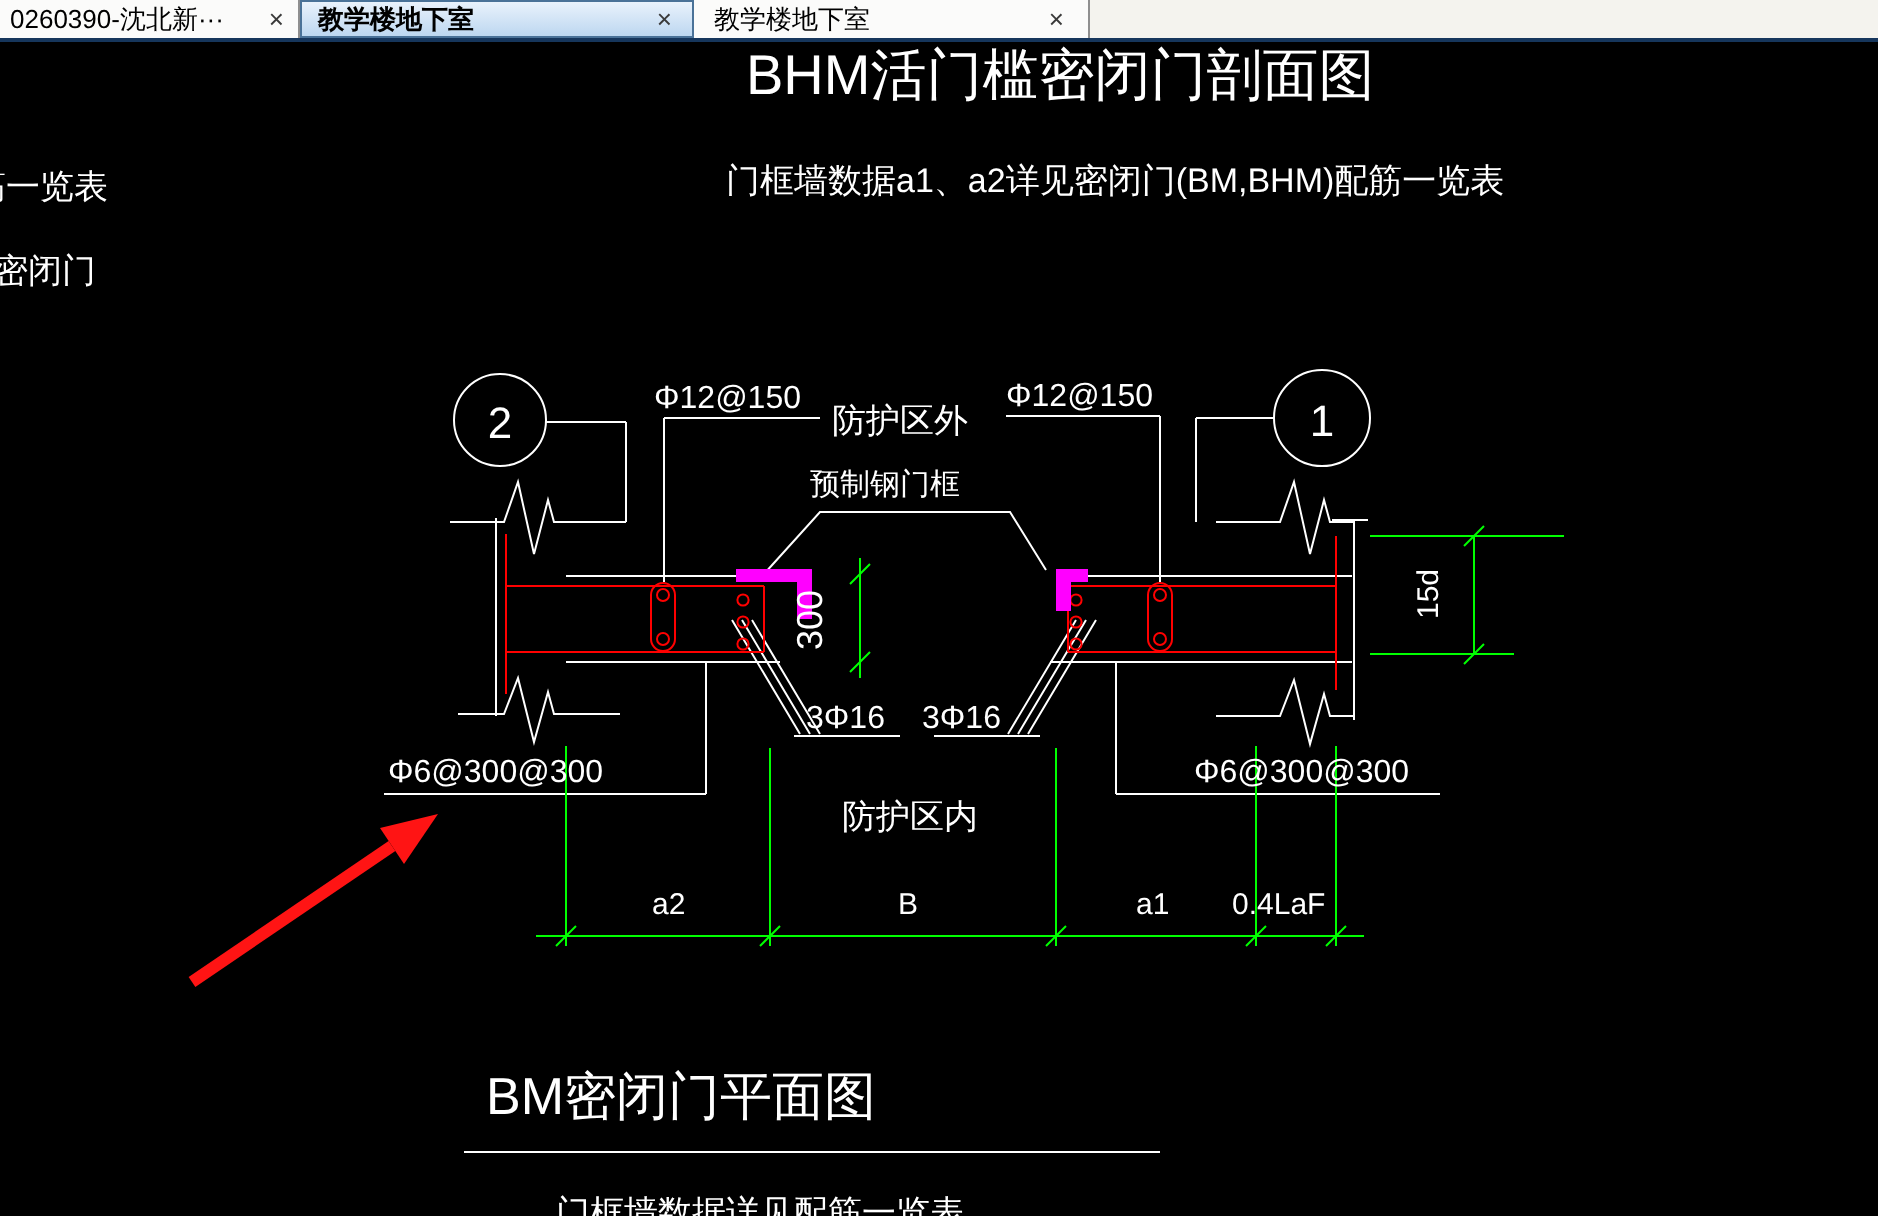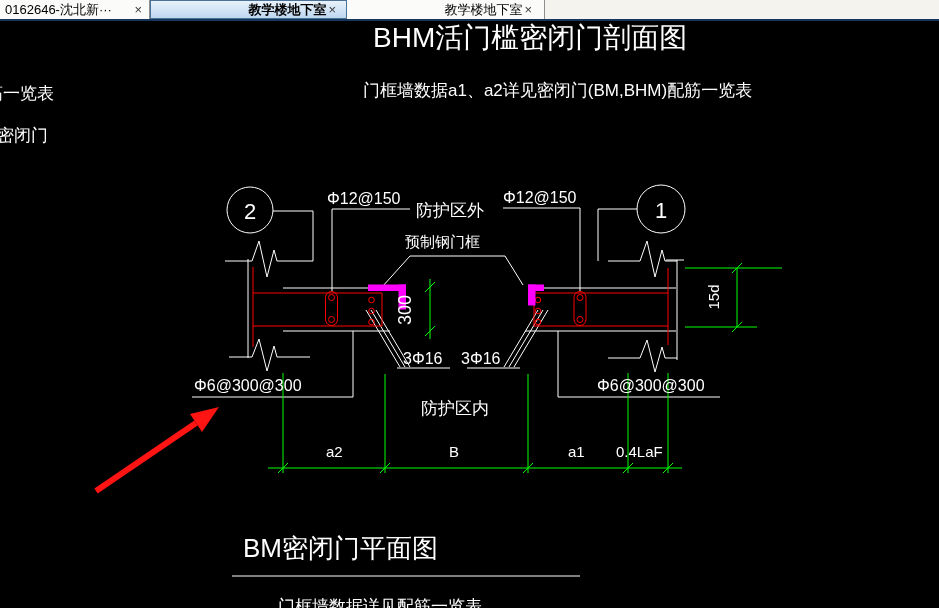--- a/index.html
+++ b/index.html
@@ -20,21 +20,21 @@
     font-size:13px;color:#000;cursor:default;white-space:nowrap;
   }
   .tab-plain{background:#fbfbfa;border-right:1px solid #8f8f8f;}
   .tab-first{left:0;width:150px;padding:0 5px;justify-content:space-between;}
   .tab-active{
     left:150px;width:197px;padding:0 8px;
     background:linear-gradient(#e9f2fc,#bdd7f0);
     border:1px solid #4a7298;font-weight:bold;
   }
   .tab-third{left:347px;width:198px;padding:0 10px;}
-  .tab-label-center{flex:1;text-align:right;}
+  .tab-label-center{flex:1;text-align:left;}
   .tab-close{font-size:13px;color:#3a3a3a;font-weight:normal;padding:0 2px;}
   
   #cad{position:absolute;left:0;top:0;z-index:1;}
   text{fill:#fff;}
   .w{stroke:#fff;fill:none;stroke-width:1;}
   .r{stroke:#ff0000;fill:none;stroke-width:1;}
   .g{stroke:#00ff00;fill:none;stroke-width:1;}
   .m{fill:#ff00ff;stroke:none;}
 </style>
 </head>
@@ -125,21 +125,21 @@
   <text x="278" y="612" font-size="17">门框墙数据详见配筋一览表</text>
 
   <g>
     <line x1="96" y1="491" x2="196" y2="423" stroke="#ff1414" stroke-width="6"></line>
     <polygon points="219,407 202,432 190,414" fill="#ff1414" stroke="none"></polygon>
   </g>
 </svg>
 
 <div class="tabbar">
   <div class="tab tab-plain tab-first">
-    <span>0162646-沈北新···</span>
+    <span>0260390-沈北新···</span>
     <span class="tab-close">×</span>
   </div>
   <div class="tab tab-active">
     <span class="tab-label-center">教学楼地下室</span>
     <span class="tab-close">×</span>
   </div>
   <div class="tab tab-plain tab-third">
     <span class="tab-label-center">教学楼地下室</span>
     <span class="tab-close">×</span>
   </div>

